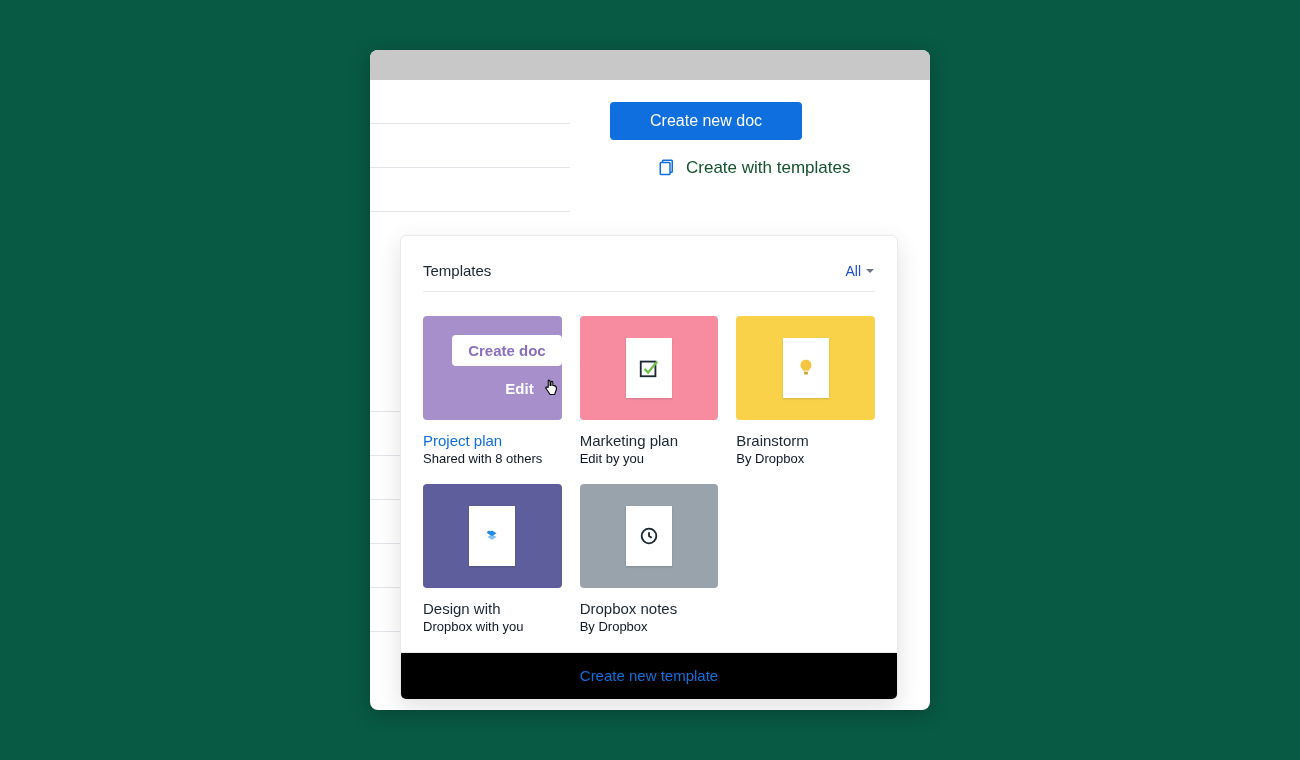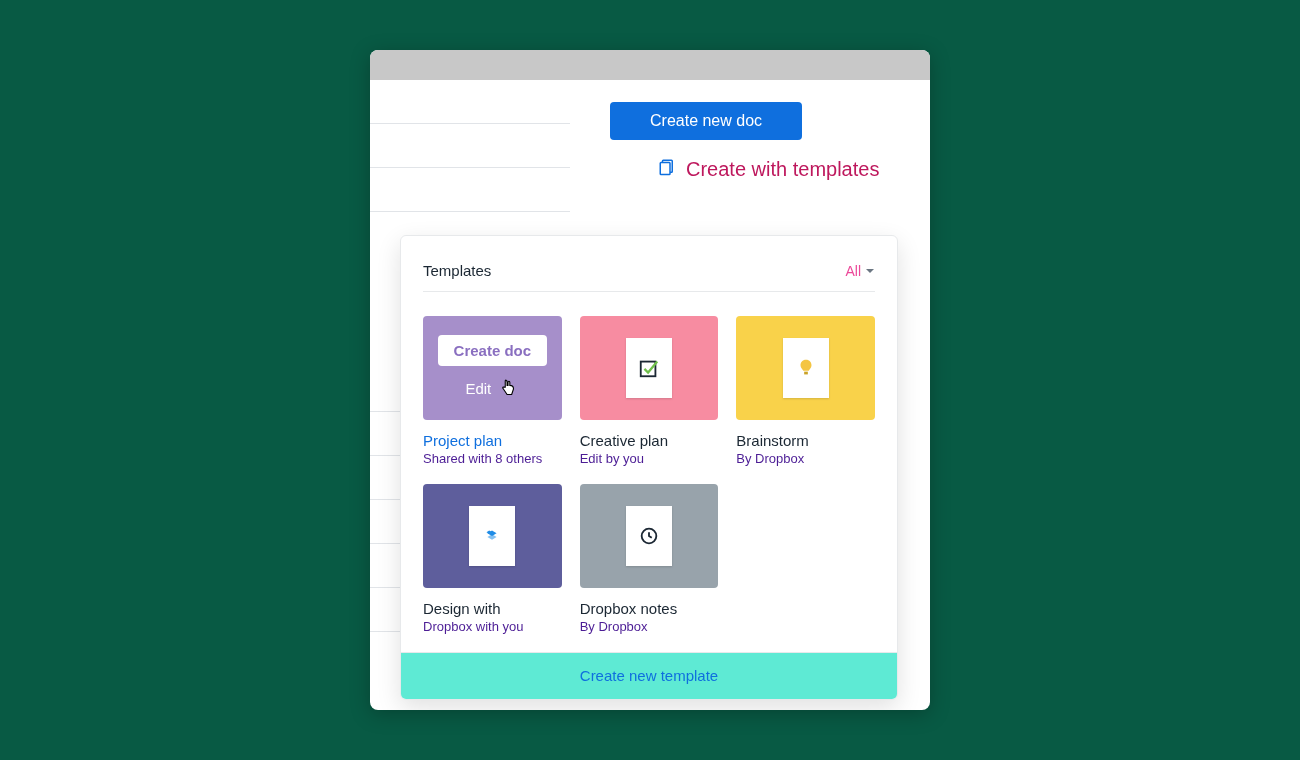--- a/index.html
+++ b/index.html
@@ -54,44 +54,44 @@
     background: #0f6fde;
     color: #fff;
     border: none;
     border-radius: 4px;
     padding: 10px 40px;
     font-size: 16px;
     cursor: pointer;
   }
   .link-row {
     display: flex;
-    align-items: center;
+    align-items: flex-start;
     gap: 10px;
-    color: #be185d;
-    font-size: 20px;
+    color: #14532d;
+    font-size: 17px;
     margin-left: 48px;
     cursor: pointer;
   }
   .link-row svg { width: 18px; height: 18px; }
 
   .templates-panel {
     position: absolute;
     left: 30px;
     top: 155px;
     width: 498px;
     background: #fff;
     border: 1px solid #e7e9eb;
     border-radius: 6px;
     box-shadow: 0 8px 24px rgba(0,0,0,0.12);
     overflow: hidden;
   }
   .panel-title { font-size: 15px; color: #1b2733; }
   .filter {
     display: flex; align-items: flex-start; gap: 4px;
-    color: #ec4899; font-size: 14px; cursor: pointer;
+    color: #1d4ed8; font-size: 14px; cursor: pointer;
   }
   .filter svg { width: 10px; height: 10px; }
 
   .grid {
     display: grid;
     grid-template-columns: repeat(3, 1fr);
     gap: 18px 18px;
     padding: 16px 22px 18px;
   }
   .card { cursor: pointer; }
@@ -109,59 +109,59 @@
     height: 60px;
     background: #fff;
     box-shadow: 0 1px 2px rgba(0,0,0,0.15);
     display: flex;
     align-items: center;
     justify-content: center;
   }
   .doc-page svg { width: 22px; height: 22px; }
   .card-title { font-size: 15px; margin-top: 12px; color: #1b2733; }
   .card-title.link { color: #0f6fde; }
-  .card-sub { font-size: 13px; color: #4c1d95; margin-top: 2px; }
+  .card-sub { font-size: 13px; color: #0f172a; margin-top: 2px; }
 
   
   .hover-overlay {
     position: absolute;
     inset: 0;
     background: rgba(150,120,200,0.0);
     display: flex;
     flex-direction: column;
-    align-items: center;
+    align-items: flex-end;
     justify-content: center;
     gap: 10px;
   }
   .hover-btn {
     background: #fff;
     color: #8a6fc0;
     font-weight: 600;
     border: none;
     border-radius: 4px;
     padding: 7px 16px;
     font-size: 15px;
     cursor: pointer;
   }
   .hover-edit {
     color: #fff;
-    font-weight: 400;
+    font-weight: 700;
     font-size: 15px;
     display: flex;
     align-items: center;
     gap: 6px;
   }
   .cursor-icon {
     width: 22px; height: 22px;
     position: relative;
     top: 2px;
   }
 
   .panel-footer {
-    background: #5eead4;
+    background: #000000;
     border-top: 1px solid #e7e9eb;
     text-align: center;
     padding: 14px;
   }
   .panel-footer a {
     color: #0f6fde;
     font-size: 15px;
     text-decoration: none;
     cursor: pointer;
   }
@@ -237,21 +237,21 @@
           </div>
           <div class="card">
             <div class="thumb bg-pink">
               <div class="doc-page">
                 <svg viewBox="0 0 24 24" fill="none" stroke="#1b2733" stroke-width="2">
                   <rect x="3" y="5" width="16" height="16"></rect>
                   <path d="M7 13 L11 17 L21 5" stroke="#6fbf4b" stroke-width="2.5" fill="none"></path>
                 </svg>
               </div>
             </div>
-            <div class="card-title">Creative plan</div>
+            <div class="card-title">Marketing plan</div>
             <div class="card-sub">Edit by you</div>
           </div>
           <div class="card">
             <div class="thumb bg-yellow">
               <div class="doc-page">
                 <svg viewBox="0 0 24 24">
                   <path d="M12 3 C8 3 6 6 6 9 C6 12 8 13 9 15 L15 15 C16 13 18 12 18 9 C18 6 16 3 12 3 Z" fill="#f4c542"></path>
                   <rect x="10" y="16" width="4" height="3" fill="#c9a227"></rect>
                 </svg>
               </div>

